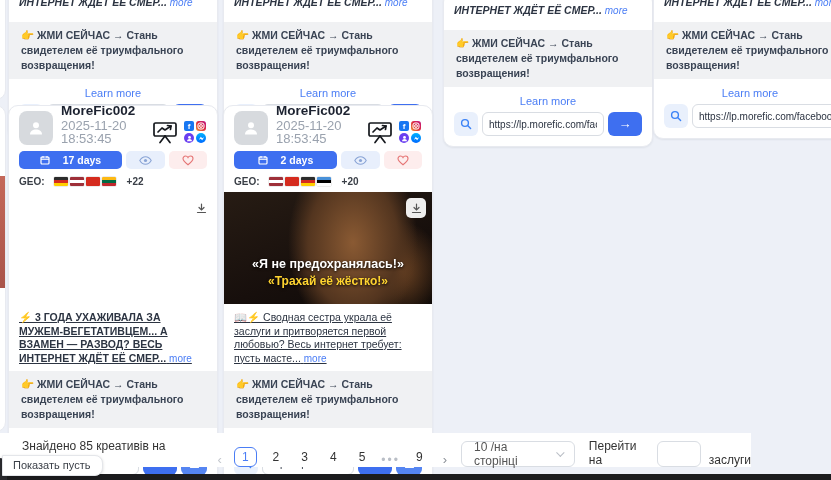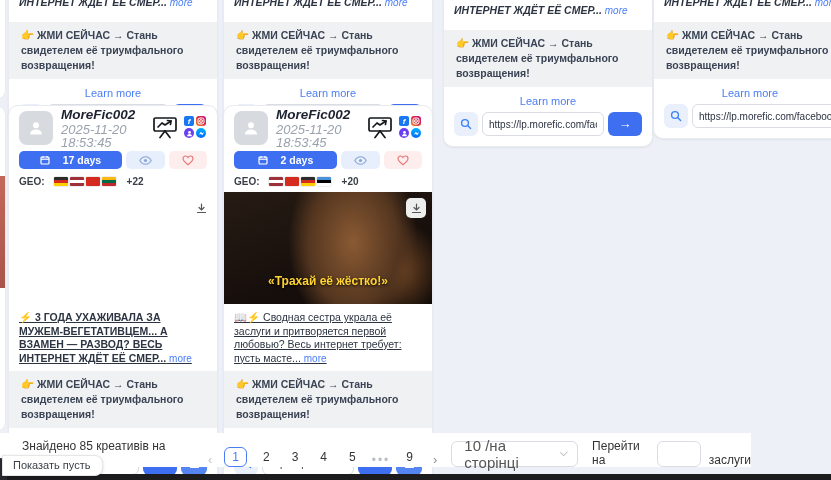--- a/index.html
+++ b/index.html
@@ -25,21 +25,21 @@
                 display:flex; align-items:center; justify-content:center; cursor:pointer; flex:none; }
   .url-input { flex:1; min-width:0; height:24px; border:1px solid #d9dde3; border-radius:6px;
                padding:0 6px; font-size:10px; color:#2c3442; font-family:"Liberation Sans",sans-serif; }
   .go-btn { width:34px; height:24px; border:none; border-radius:6px; background:#3e6ff0; color:#fff;
             font-size:13px; line-height:24px; cursor:pointer; flex:none; }
   .dl-btn { width:26px; height:24px; border:none; border-radius:6px; background:#5585f2;
             display:flex; align-items:center; justify-content:center; cursor:pointer; flex:none; }
 
   
   .full-card { top:105px; padding:5px 10px 8px; }
-  .profile-row { display:flex; align-items:center; gap:8px; height:34px;font-style:italic; }
+  .profile-row { display:flex; align-items:flex-end; gap:8px; height:34px; }
   .avatar { width:34px; height:34px; border-radius:8px; background:#d7dade; flex:none;
             display:flex; align-items:center; justify-content:center; }
   .pname { font-size:13.5px; font-weight:bold; color:#1c2230; line-height:16px; }
   .pdate { font-size:13px; color:#9aa2ae; line-height:13px; }
   .icons-right { margin-left:auto; display:flex; gap:6px; align-items:flex-start; }
   .social-grid { display:grid; grid-template-columns:11px 11px; grid-auto-rows:11px; gap:1px; }
   .soc { width:10px; height:10px; display:flex; align-items:center; justify-content:center;
          font-size:8px; color:#fff; font-weight:bold; }
   .soc.fb { background:#1877f2; border-radius:2px; }
   .soc.ig { background:linear-gradient(45deg,#f09433,#dc2743 55%,#bc1888); border-radius:3px; }
@@ -93,21 +93,21 @@
   .pagebar { position:absolute; left:0; top:433px; width:751px; height:34px; background:#fff;
              display:flex; align-items:flex-end; padding-left:22px; font-size:12px; color:#333; }
   .found { margin-right:18px; }
   .pg-prev { color:#c3c7cd; margin-right:12px; font-size:13px; cursor:pointer; }
   .pg-next { color:#8b9097; margin:0 14px 0 4px; font-size:13px; cursor:pointer; }
   .pg { margin-right:10px; padding:3px 6px; cursor:pointer; }
   .pg.active { border:1px solid #4a7df5; color:#4a7df5; border-radius:6px; background:#fff;
                padding:2px 7px; }
   .pg-dots { color:#b9bec6; margin-right:10px; letter-spacing:2px; }
   .per-page { display:flex; align-items:center; gap:8px; height:26px; border:1px solid #d9dde3;
-              border-radius:6px; padding:0 12px; color:#555; font-size:15px; margin-right:14px;
+              border-radius:6px; padding:0 12px; color:#555; font-size:12px; margin-right:14px;
               cursor:pointer; background:#fff; }
   .chev { width:6px; height:6px; border-right:1.5px solid #b9bec6; border-bottom:1.5px solid #b9bec6;
           transform:rotate(45deg) translateY(-2px); }
   .goto-label { margin-right:8px; }
   .goto-input { width:44px; height:26px; border:1px solid #d9dde3; border-radius:6px; margin-right:8px;
                 font-size:12px; padding:0 6px; }
 
   .bottom-strip { position:absolute; left:0; bottom:0; width:831px; height:6px; background:#1c1c1e; }
   .corner-dark { position:absolute; left:0; bottom:0; width:7px; height:22px; background:#2a2a2e;
                  border-top-right-radius:8px; }
@@ -405,20 +405,21 @@
     </div>
     <div class="creative c2">
       <button class="img-dl">
         <svg width="11" height="11" viewBox="0 0 11 11" fill="none" stroke="#555" stroke-width="1.2" stroke-linecap="round">
             <line x1="5.5" y1="1" x2="5.5" y2="6.5"></line>
             <polyline points="3,4.5 5.5,7 8,4.5"></polyline>
             <line x1="1.5" y1="9.5" x2="9.5" y2="9.5"></line>
           </svg>
       </button>
       <div class="overlay-text">
+        <span class="l1">«Я не предохранялась!»</span>
         <span class="l2">«Трахай её жёстко!»</span>
       </div>
     </div>
     <div class="desc normal"><span>📖⚡ Сводная сестра украла её заслуги и притворяется первой любовью? Весь интернет требует: пусть масте...</span> <a>more</a></div>
     <div class="cta-box">👉 ЖМИ СЕЙЧАС → Стань свидетелем её триумфального возвращения!</div>
     <a class="learn-more">Learn more</a>
     <div class="url-row">
       <button class="search-btn">
         <svg width="12" height="12" viewBox="0 0 12 12">
             <circle cx="5" cy="5" r="3.4" fill="none" stroke="#3b82f6" stroke-width="1.4"></circle>

